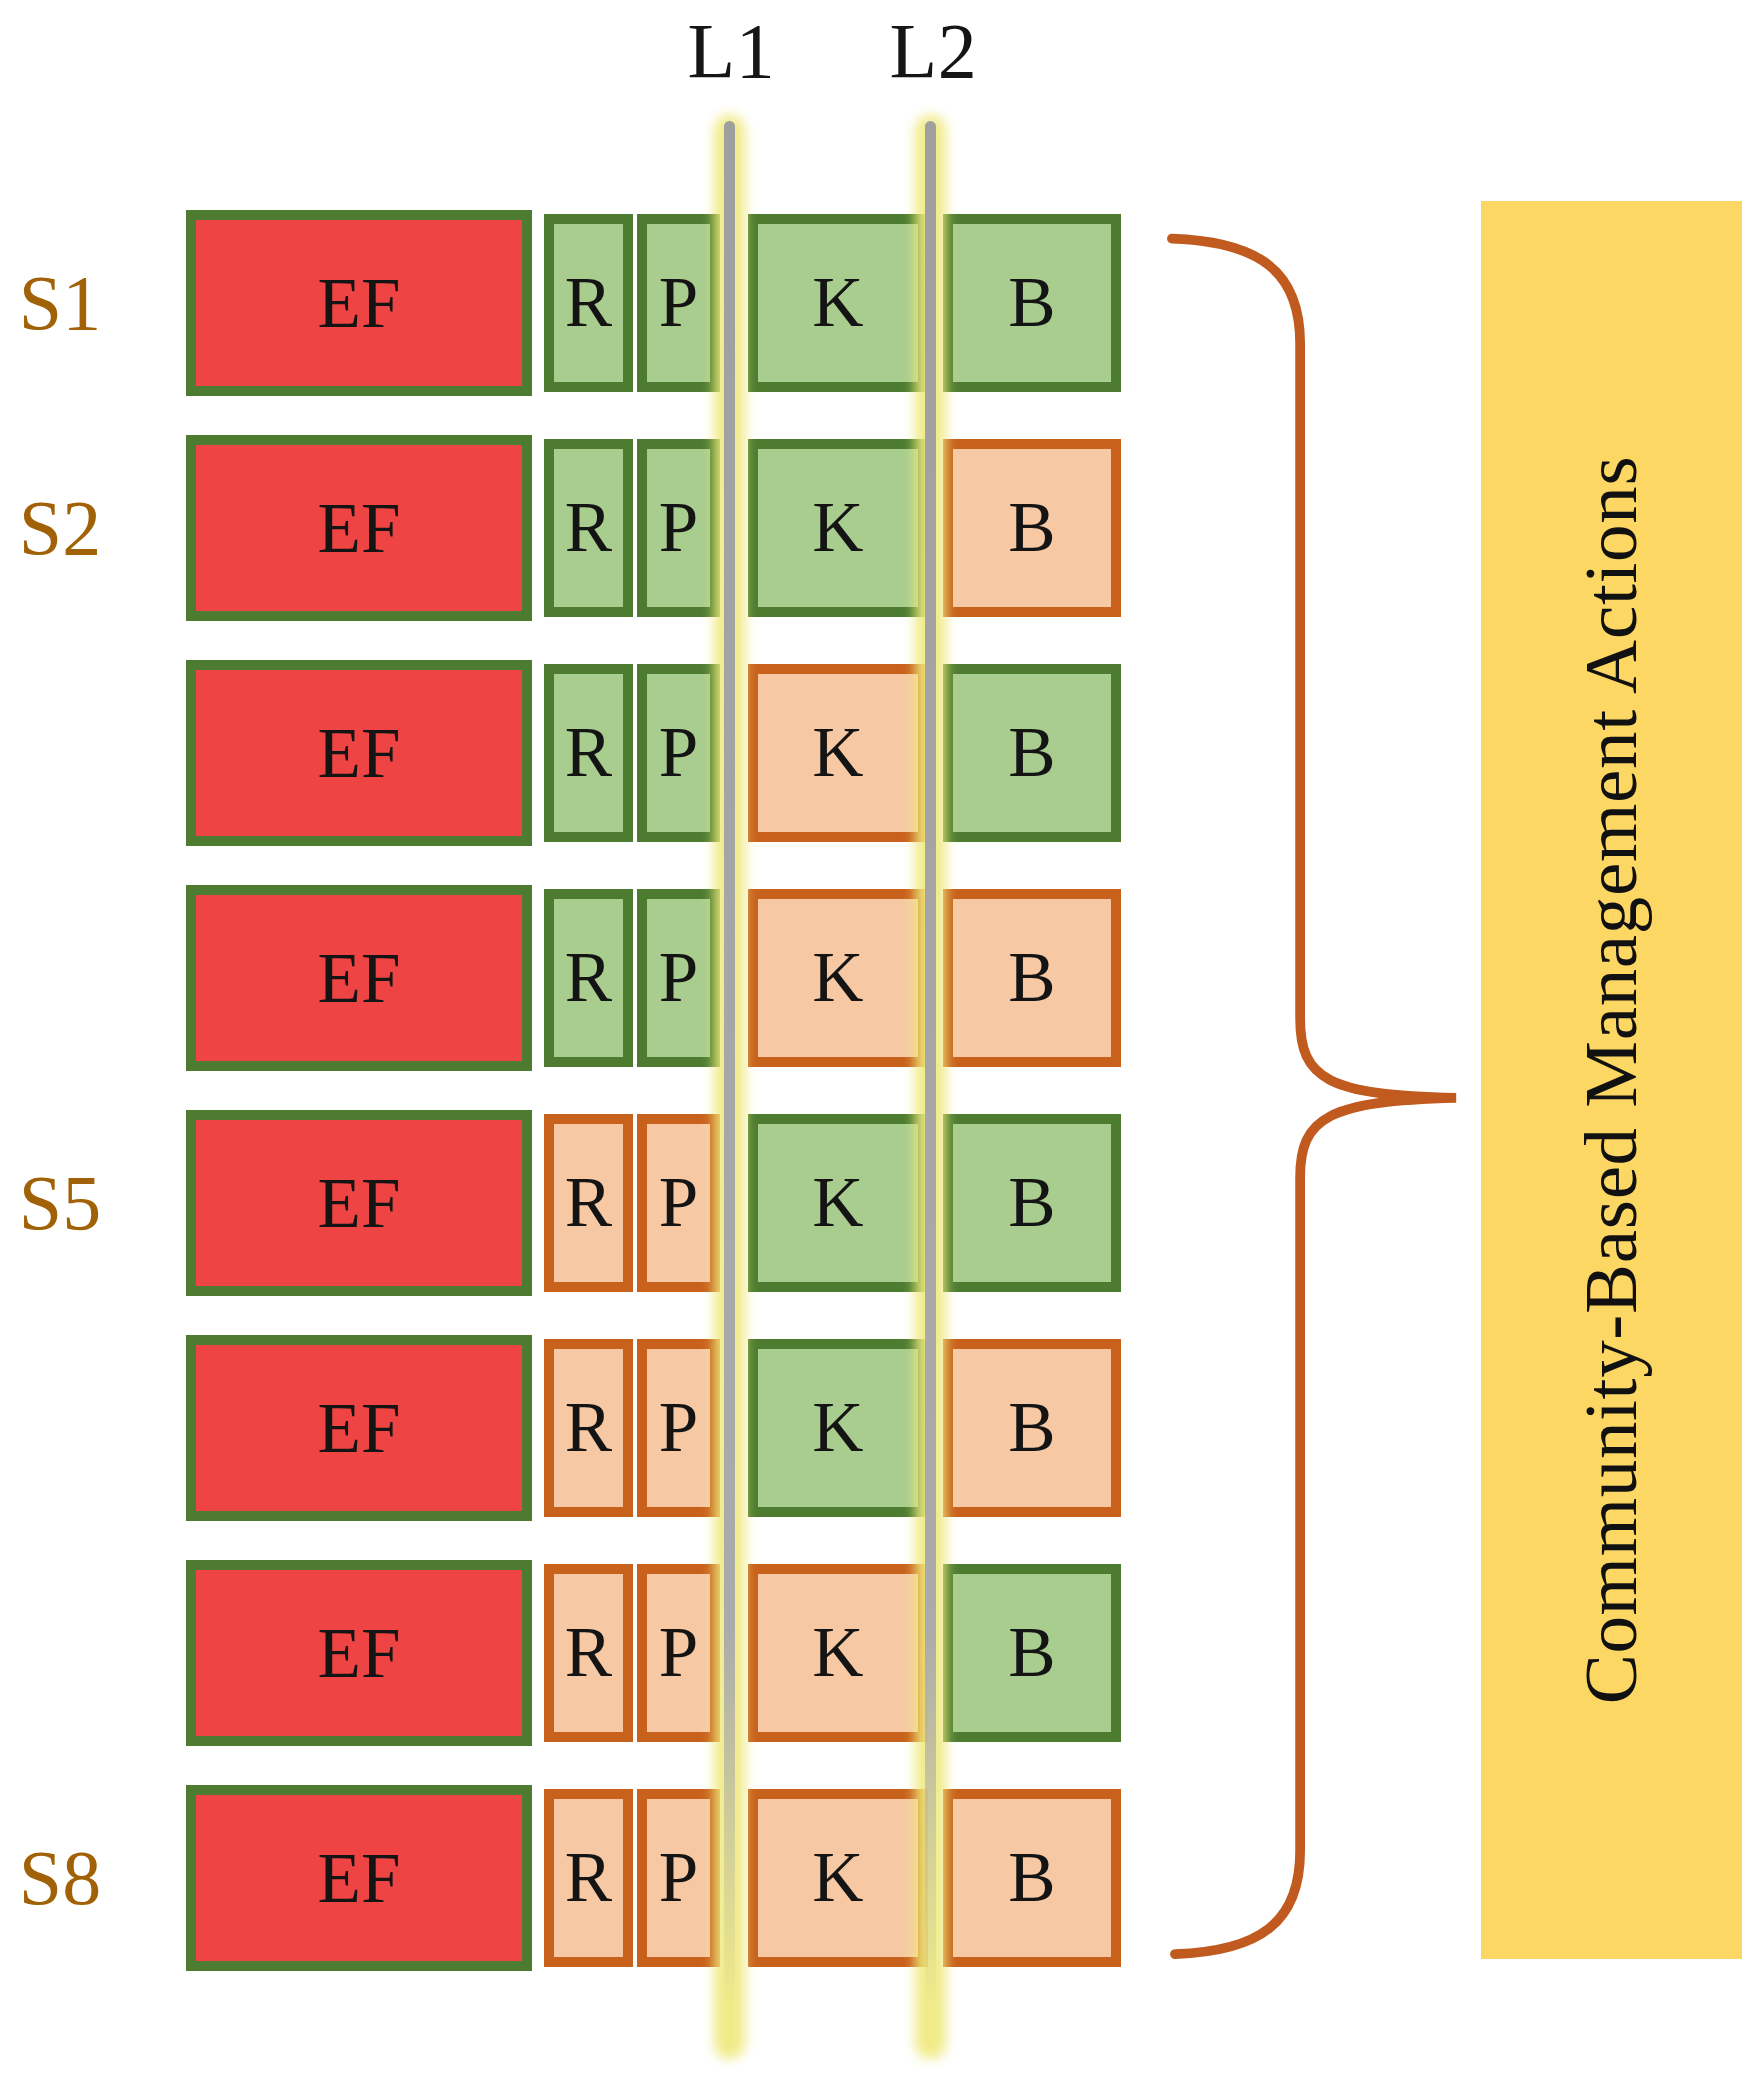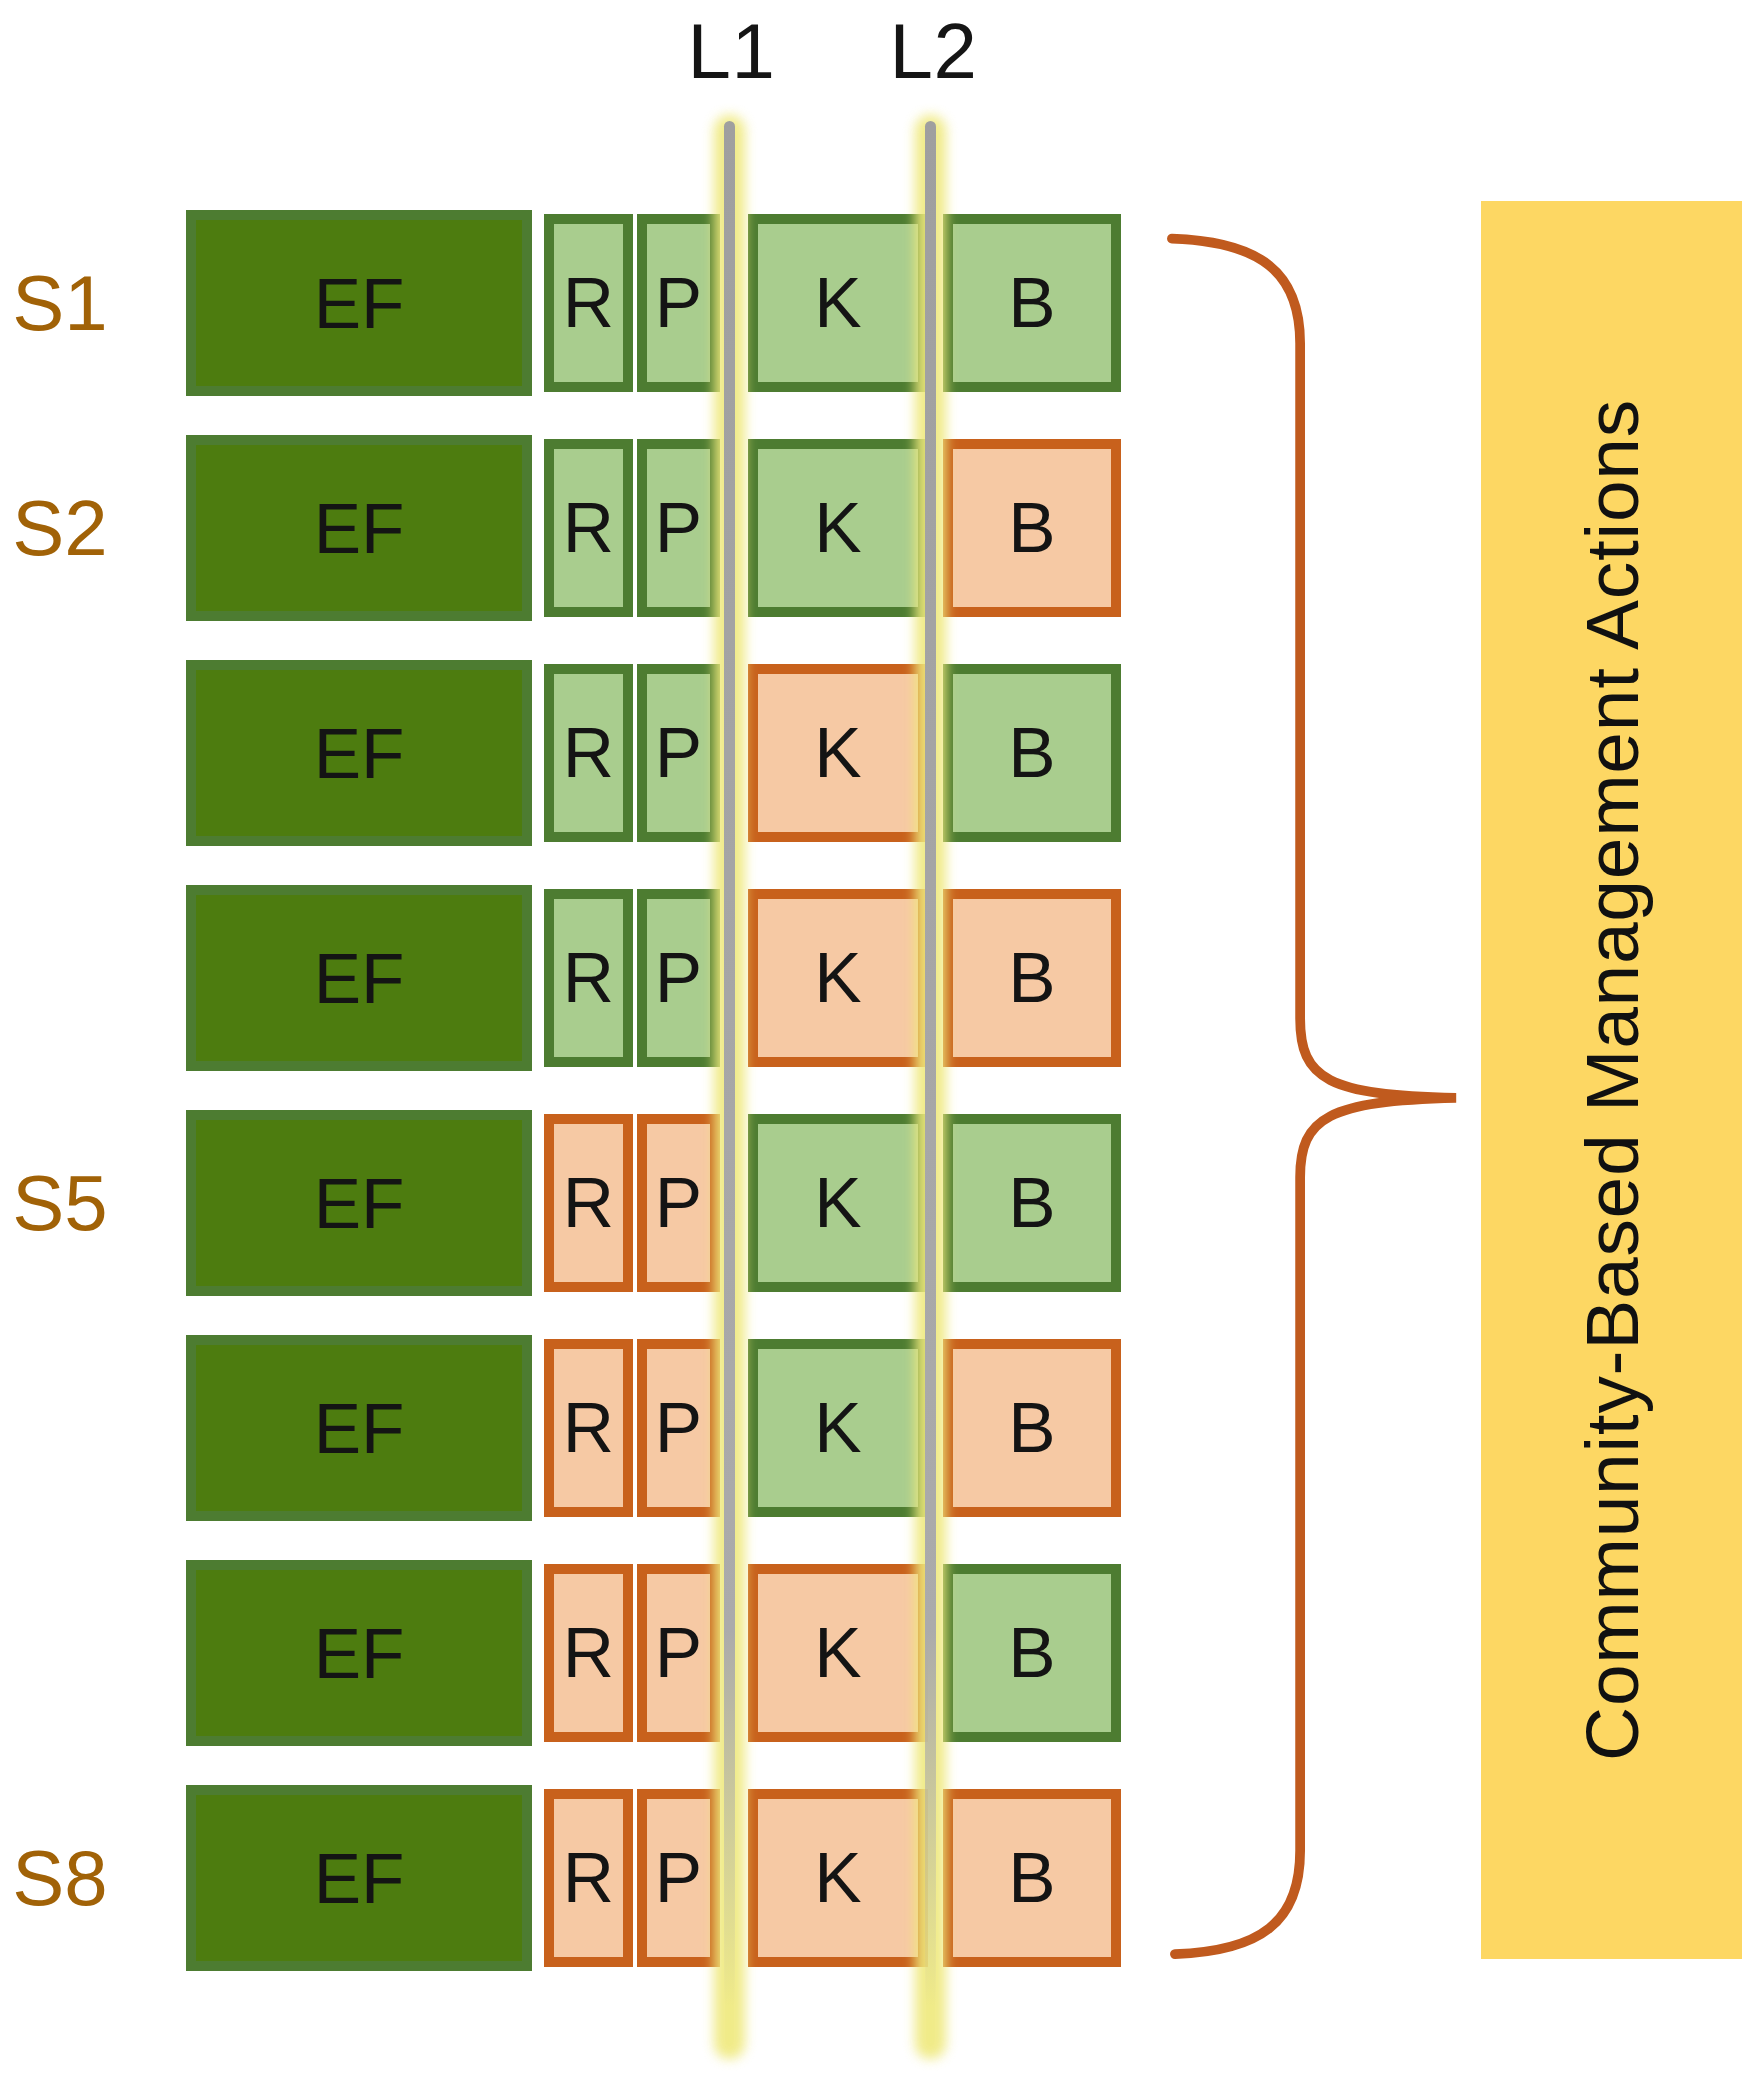--- a/index.html
+++ b/index.html
@@ -1,20 +1,20 @@
 <!DOCTYPE html>
 <html style="font-size:12px"><head>
 <meta charset="utf-8">
 <style>
   html,body{margin:0;padding:0;background:#ffffff;}
   #canvas{
     position:relative;
     width:1762px;height:2087px;
     background:#ffffff;
-    font-family:Liberation Sans, sans-serif;
+    font-family:Liberation Serif, serif;
     overflow:hidden;
   }
   .line-label{
     position:absolute;top:6px;width:195px;text-align:center;
     font-size:78px;color:#151515;letter-spacing:0.7px;
   }
   #l1-label{left:634px;}
   #l2-label{left:836px;}
   .vline{position:absolute;top:118px;height:1944px;z-index:6;}
   #l1-line{left:724px;}
@@ -38,21 +38,21 @@
     position:absolute;top:0;height:186px;box-sizing:border-box;
     border:10.5px solid;display:flex;align-items:center;justify-content:center;
     font-size:71px;color:#141414;z-index:2;
   }
   .cell.small{top:3.7px;height:178px;}
   .col-ef{left:186px;width:346px;}
   .col-r{left:544px;width:89px;}
   .col-p{left:637px;width:83px;}
   .col-k{left:748px;width:180px;}
   .col-b{left:943px;width:178px;}
-  .tone-bright-green{background:#4d7c0f;border-color:#4d7c31;}
+  .tone-bright-green{background:#ef4444;border-color:#4d7c31;}
   .tone-light-green{background:#a9cd8e;border-color:#4d7c31;}
   .tone-salmon{background:#f6c9a4;border-color:#c8611c;}
   #brace-svg{position:absolute;left:0;top:0;z-index:3;}
   #annotation-panel{
     position:absolute;left:1481px;top:201px;width:261px;height:1758px;
     background:#fdd763;z-index:1;
     display:flex;align-items:center;justify-content:center;
   }
   #annotation-text{
     transform:rotate(-90deg);white-space:nowrap;

